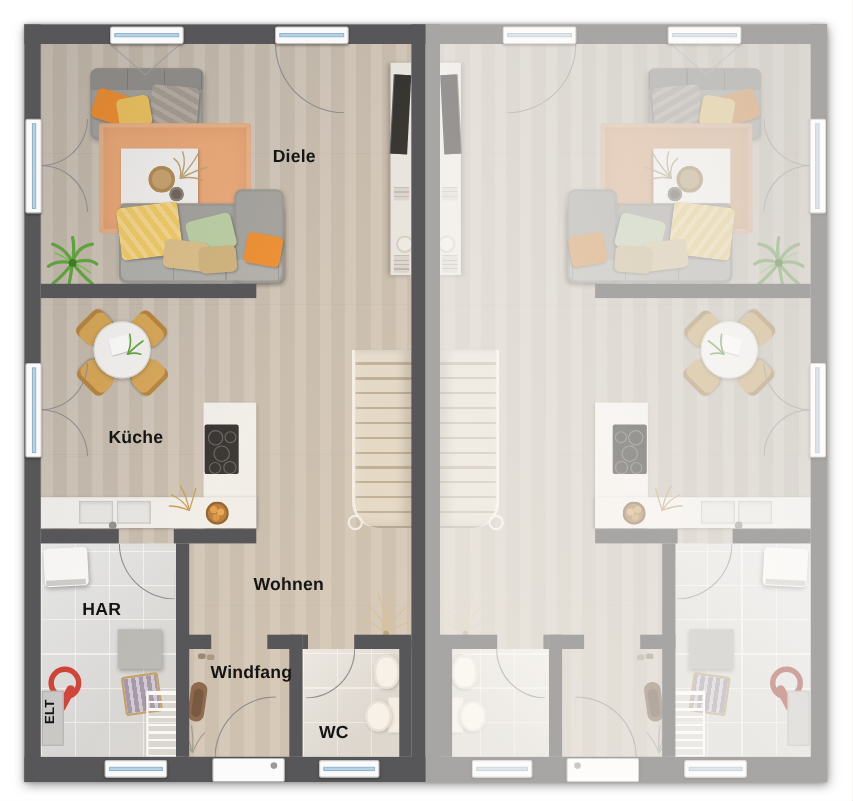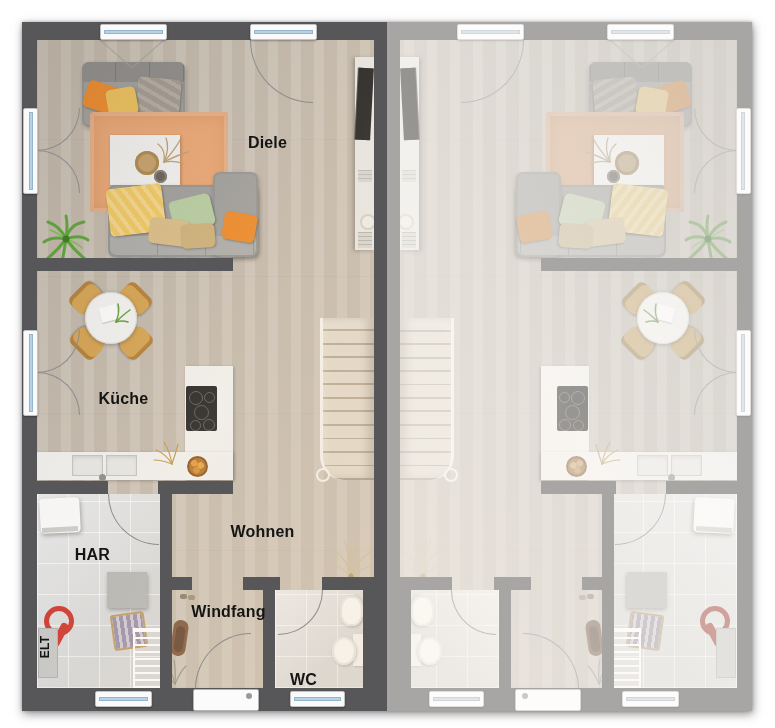--- a/index.html
+++ b/index.html
@@ -243,21 +243,21 @@
 
     <div class="arc arc-bl" style="left:86px;top:472px;width:50px;height:50px"></div>
     <div class="arc arc-br" style="left:256px;top:568px;width:44px;height:44px"></div>
 
     <div class="room-label" style="left:203px;top:112px;width:85px">Diele</div>
     <div class="room-label" style="left:59px;top:368px;width:85px">Küche</div>
     <div class="room-label" style="left:198px;top:501px;width:85px">Wohnen</div>
     <div class="room-label" style="left:28px;top:524px;width:85px">HAR</div>
     <div class="room-label small" style="left:3px;top:618px;width:40px;height:14px;transform:rotate(-90deg)">ELT</div>
     <div class="room-label" style="left:164px;top:581px;width:85px">Windfang</div>
-    <div class="room-label" style="left:239px;top:649px;width:85px">WC</div>
+    <div class="room-label" style="left:239px;top:636px;width:85px">WC</div>
 
   </div>
 
   <div id="unit-right" class="unit-wrap">
         <div id="unit-left-mirror" class="unit">
 
     <div class="floor-wood" style="left:15px;top:18px;width:337px;height:648px"></div>
     <div class="floor-tile" style="left:15px;top:472px;width:123px;height:194px"></div>
     <div class="floor-tile" style="left:253px;top:568px;width:88px;height:98px"></div>
 

